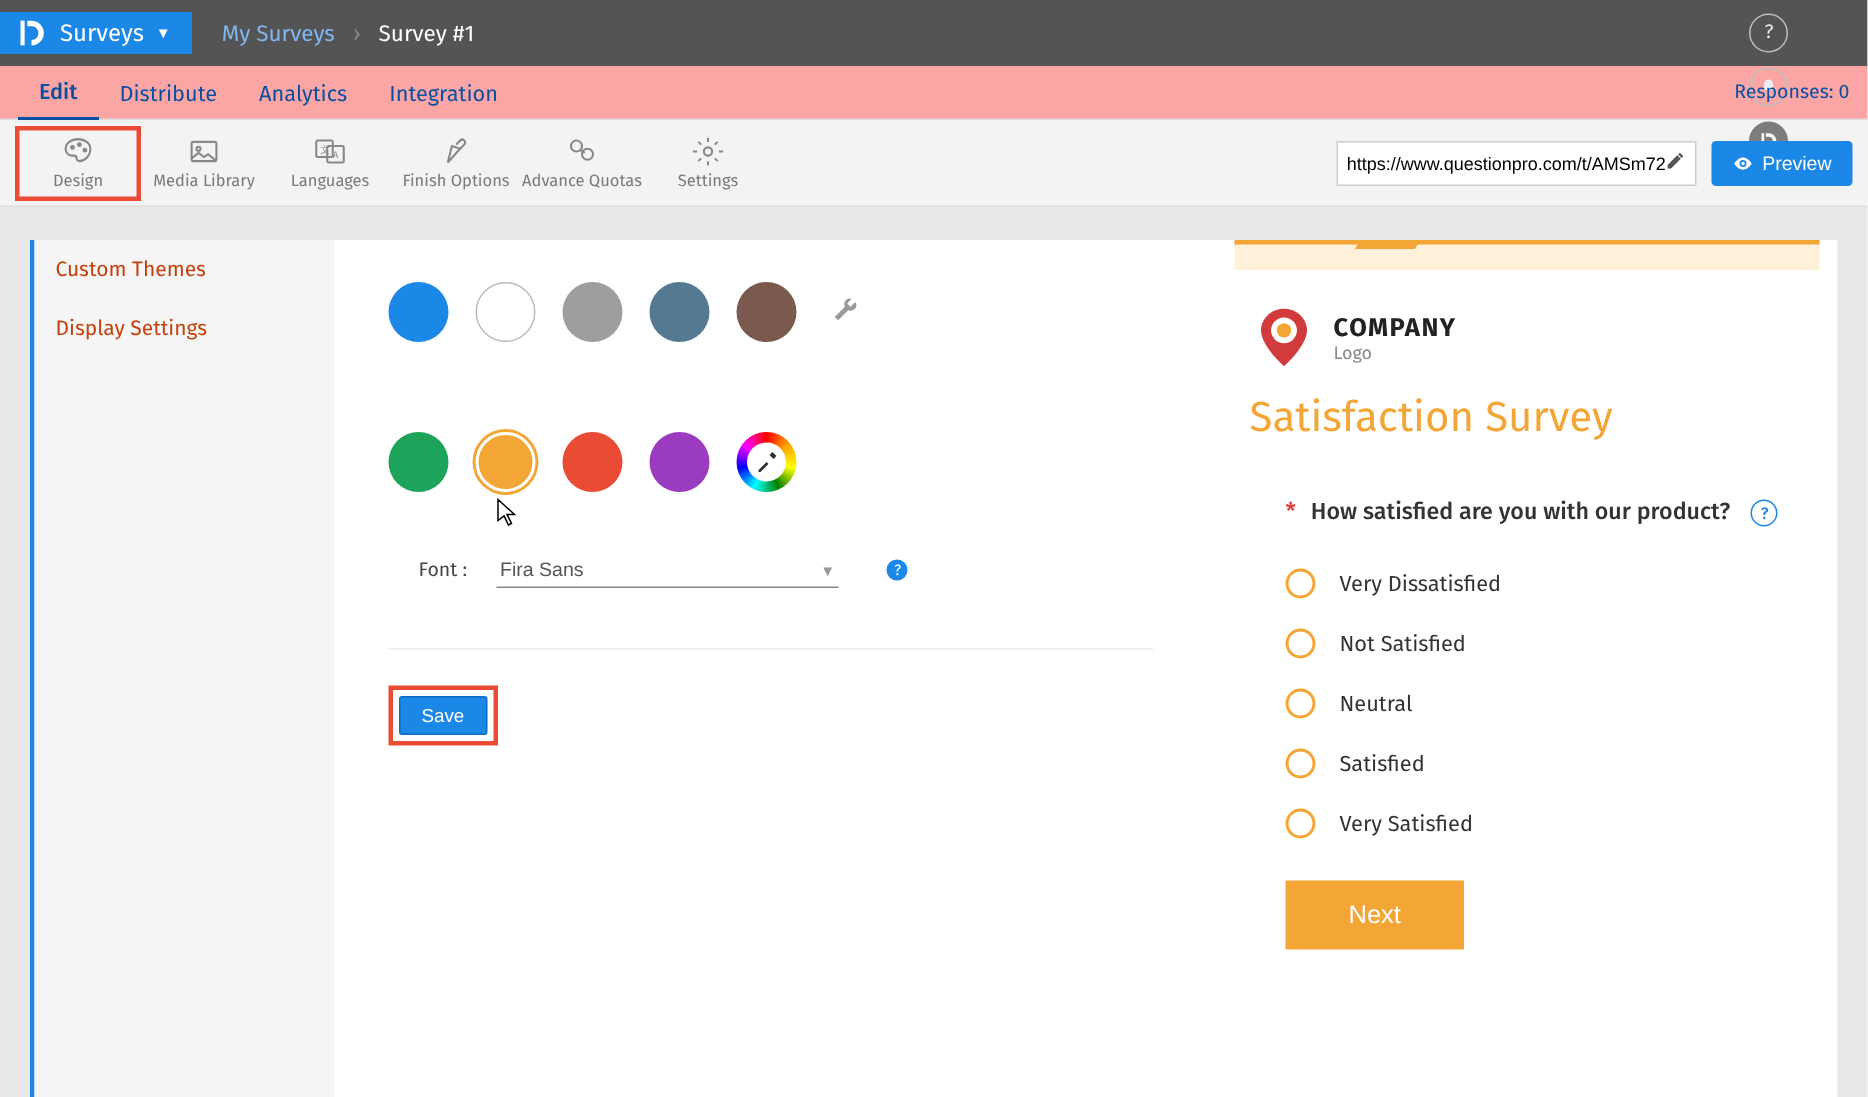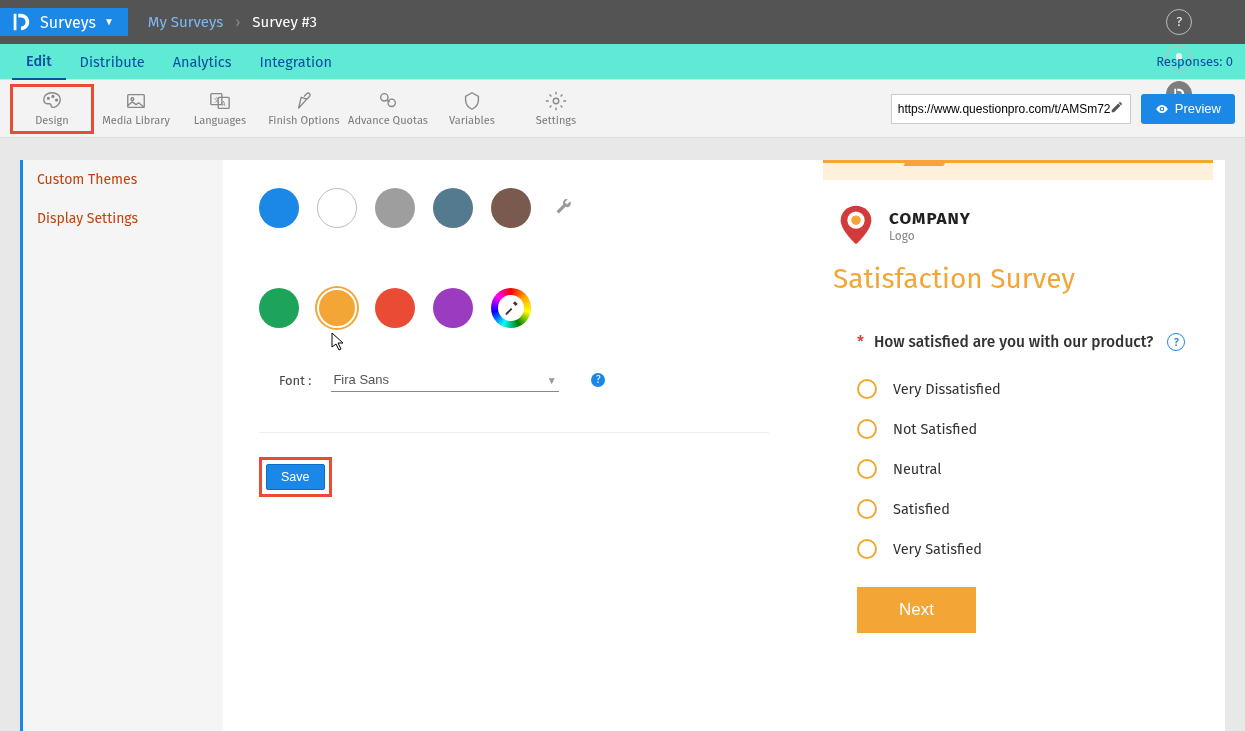--- a/index.html
+++ b/index.html
@@ -11,21 +11,21 @@
 .brand-title { font-size: 16px; margin-right: 8px; }
 .brand-caret { font-size: 10px; }
 .crumbs { display: flex; align-items: center; color: #fff; padding-left: 20px; font-size: 15px; }
 .crumbs a { color: #7fb8f0; text-decoration: none; }
 .crumbs .sep { margin: 0 12px; color: #888; }
 .topbar-right { margin-left: auto; display: flex; align-items: center; padding-right: 12px; gap: 10px; flex-direction: column; }
 .circ-btn { width: 26px; height: 26px; border-radius: 50%; border: 1.5px solid #bcbcbc; display:flex; align-items:center; justify-content:center; color:#eee; font-size:13px; cursor:pointer; }
 .upgrade { background:#e09a2d; color:#fff; border:none; border-radius:14px; padding:5px 14px; font-size:13px; cursor:pointer; }
 .circ-btn.filled { background:#7d7d7d; border-color:#7d7d7d; }
 
-.tabs { background:#5eead4; border-bottom:1px solid #ddd; display:flex; align-items:center; height:36px; padding:0 12px;text-align:center; }
+.tabs { background:#fca5a5; border-bottom:1px solid #ddd; display:flex; align-items:center; height:36px; padding:0 12px;text-align:center; }
 .tabs .tab { color:#0a4fa0; padding:0 14px; height:36px; display:flex; align-items:center; cursor:pointer; font-size:14.5px; }
 .tabs .tab.active { border-bottom:2px solid #0a4fa0; font-weight:500; }
 .tabs .responses { margin-left:auto; color:#0a4fa0; font-size:13px; }
 
 .toolbar { background:#f3f3f3; border-bottom:1px solid #ddd; height:58px; display:flex; align-items:center; padding:0 10px; }
 .tool { display:flex; flex-direction:column; align-items:center; justify-content:center; width:84px; height:50px; color:#7a7a7a; font-size:11px; cursor:pointer; gap:2px; }
 .tool svg { width:22px; height:22px; }
 .tool.highlight { border:3px solid #e94b35; }
 .toolbar-right { margin-left:auto; display:flex; align-items:center; gap:10px; }
 .url-box { width:240px; height:30px; border:1px solid #ccc; background:#fff; display:flex; align-items:center; padding:0 6px; font-size:12px; color:#555; }
@@ -86,21 +86,21 @@
           <path d="M9 3h3c5 0 9 4 9 9s-4 9-9 9h0v-4c3 0 5-2 5-5s-2-5-5-5H9V3z"></path>
           <rect x="4" y="3" width="3" height="18"></rect>
         </svg>
     </span>
     <span class="brand-title">Surveys</span>
     <span class="brand-caret">▼</span>
   </div>
   <div class="crumbs">
     <a>My Surveys</a>
     <span class="sep">›</span>
-    <span>Survey #3</span>
+    <span>Survey #1</span>
   </div>
   <div class="topbar-right">
     <span class="circ-btn">
         <svg width="13" height="13" viewBox="0 0 24 24" fill="none" stroke="#eee" stroke-width="2.5">
           <circle cx="10" cy="10" r="6"></circle>
           <line x1="20" y1="20" x2="14.5" y2="14.5"></line>
         </svg>
       </span>
     <button class="upgrade">Upgrade Now</button>
     <span class="circ-btn">?</span>
@@ -160,26 +160,20 @@
       </svg>
     <span>Finish Options</span>
   </div>
   <div class="tool">
     <svg viewBox="0 0 24 24" fill="none" stroke="#888" stroke-width="1.5">
         <circle cx="8" cy="8" r="4"></circle>
         <circle cx="16" cy="14" r="4"></circle>
         <path d="M11 11l3 2"></path>
       </svg>
     <span>Advance Quotas</span>
-  </div>
-  <div class="tool">
-    <svg viewBox="0 0 24 24" fill="none" stroke="#888" stroke-width="1.5">
-        <path d="M12 3l7 4v4c0 5-3 8-7 10-4-2-7-5-7-10V7l7-4z"></path>
-      </svg>
-    <span>Variables</span>
   </div>
   <div class="tool">
     <svg viewBox="0 0 24 24" fill="none" stroke="#888" stroke-width="1.5">
         <circle cx="12" cy="12" r="3"></circle>
         <path d="M12 2v3M12 19v3M4 12H1M23 12h-3M5 5l2 2M17 17l2 2M5 19l2-2M17 7l2-2"></path>
       </svg>
     <span>Settings</span>
   </div>
   <div class="toolbar-right">
     <div class="url-box">

